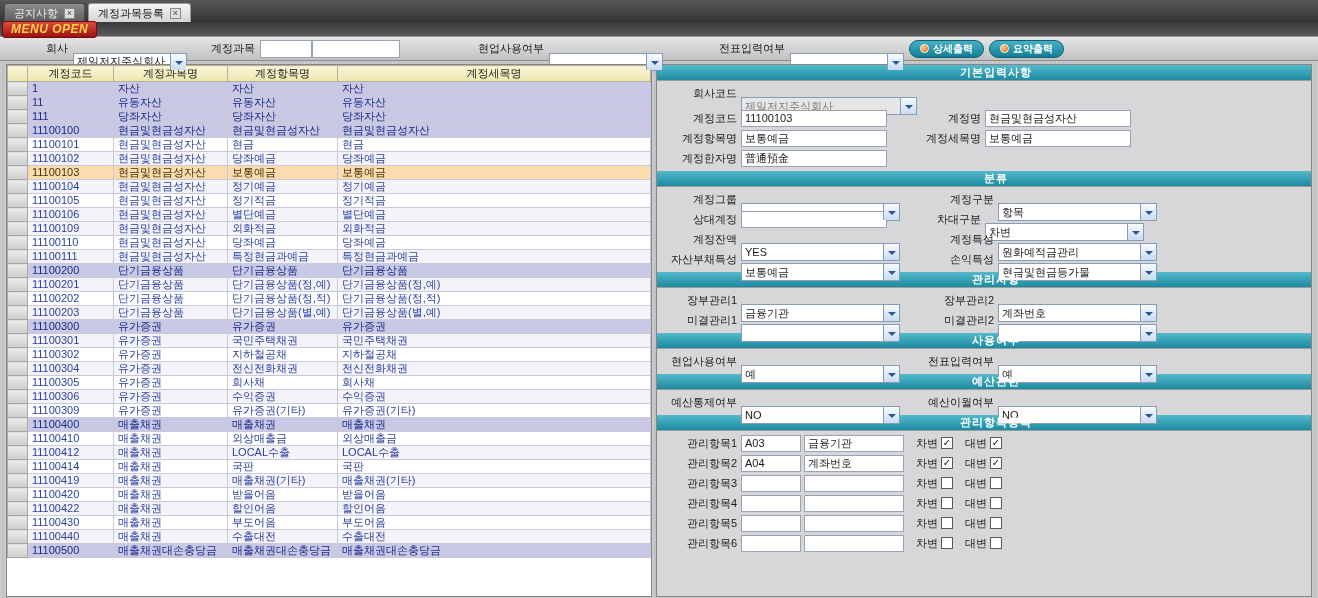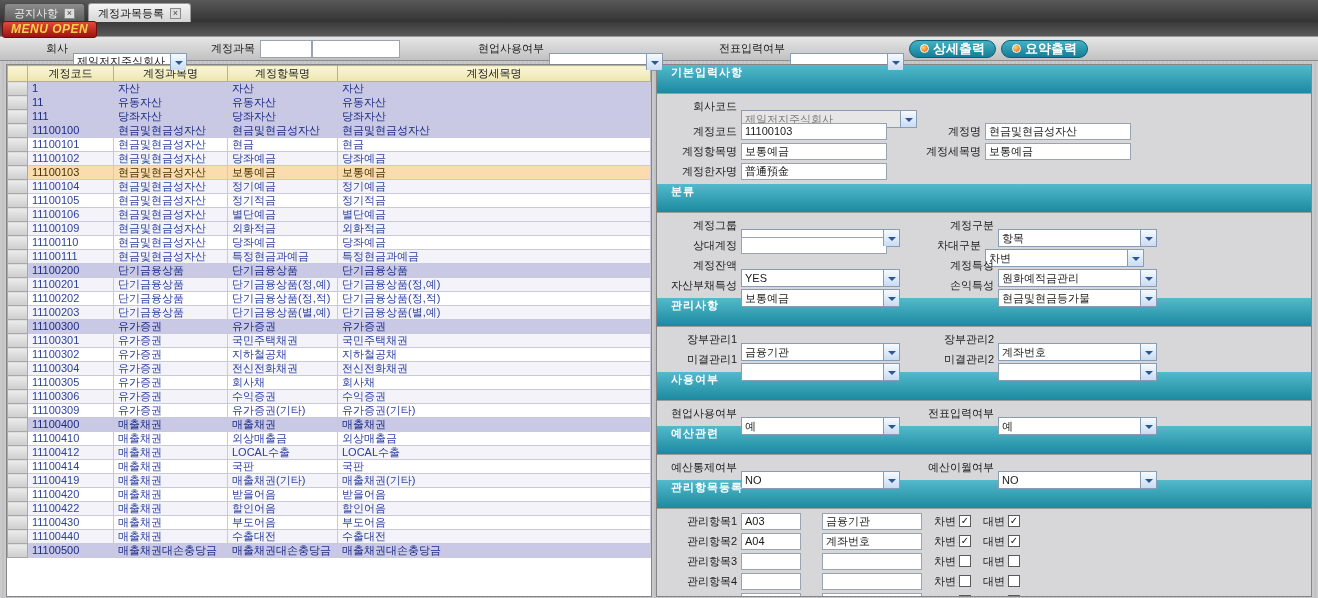--- a/index.html
+++ b/index.html
@@ -26,43 +26,43 @@
   .flab { color:#1a1a1a; margin:0 5px; white-space:nowrap; }
   .tin { height:18px; border:1px solid #9aa4b0; background:#fff; padding:0 3px; font-size:11px; font-family:inherit; }
   
   .fsel { height:18px; border:1px solid #8a9cb2; background:#fff; display:flex; align-items:center;margin-top:26px; }
   .fsel .sval { flex:1; padding-left:3px; color:#1a1a1a; white-space:nowrap; overflow:hidden; }
   .fsel .sarrow { width:16px; align-self:stretch; border-left:1px solid #8a9cb2; background:linear-gradient(#f6fafe,#c9dcf3); position:relative; }
   .fsel .sarrow::after { content:''; position:absolute; left:4px; top:7px; border:4px solid transparent; border-top-color:#2b5797; }
   .fsel.dis { background:#e6e6e6; } .fsel.dis .sval { color:#7c7c7c; }
   .outbtn { display:flex; align-items:center; gap:4px; height:18px; padding:0 10px; margin-left:5px;
     background:linear-gradient(#46b0c4,#147e96); border:1px solid #0c novel6073; border:1px solid #0c6073; border-radius:9px;
-    color:#fff; font-weight:bold; font-size:13px; }
+    color:#fff; font-weight:bold; font-size:10px; }
   .outbtn .dot { width:9px; height:9px; border-radius:50%; background:radial-gradient(circle at 35% 35%, #ffd27a, #e65300); border:1px solid #fff; }
   
   .content { display:flex; gap:4px; padding:3px 6px 0; height:536px; }
   .grid-wrap { width:646px; border:1px solid #868686; background:#fff; overflow:hidden; }
   table.grid { width:100%; border-collapse:collapse; table-layout:fixed; font-size:11px; }
   table.grid th { background:linear-gradient(#faf6d8,#ece5ad); border:1px solid #b4b09a; height:16px; font-weight:normal; color:#1a1a1a; padding:0; }
   table.grid td { border:1px solid #c9c9da; height:13.6px; line-height:13px; padding:0 4px; color:#2b3f9e; white-space:nowrap; overflow:hidden; }
   table.grid td.rowhdr { background:linear-gradient(#ececec,#cdcdcd); border:1px solid #a8a8a8; padding:0; }
   tr.alt td { background:#f3f3f9; }
   tr.grp td { background:#c9c9e6; color:#1b2a86; }
   tr.sel td { background:#fbdcae; color:#473000; }
   tr.grp td.rowhdr, tr.sel td.rowhdr, tr.alt td.rowhdr { background:linear-gradient(#ececec,#cdcdcd); }
   
   .panel { flex:1; border:1px solid #868686; background:#d7d7d9; overflow:hidden; }
-  .sec-hdr { height:29px; line-height:15px; background:linear-gradient(#54b9cb,#1b8aa0); color:#fff; font-weight:bold; padding-left:14px; letter-spacing:1px; border-bottom:1px solid #9c9c9c; }
+  .sec-hdr { height:16px; line-height:15px; background:linear-gradient(#54b9cb,#1b8aa0); color:#fff; font-weight:bold; padding-left:24px; letter-spacing:1px; border-bottom:1px solid #9c9c9c;text-align:center; }
   .sec-body { padding:2px 0 3px; }
   .frow { display:flex; align-items:center; height:20px; padding-left:2px; }
   .flabel { width:78px; text-align:right; color:#1a1a1a; margin-right:4px; flex-shrink:0; white-space:nowrap; }
   .flabel.l2 { width:86px; margin-left:8px; }
   .fin { width:146px; height:17px; border:1px solid #9aa4b0; background:#fff; padding:0 3px; font-size:11px; font-family:inherit; color:#1a1a1a; }
   .panel .fsel { width:159px; } .panel .fsel.wide { width:176px; }
-  .item-row .code-in { width:60px; margin-right:21px; }
+  .item-row .code-in { width:60px; margin-right:3px; }
   .item-row .name-in { width:100px; }
   .cb-label { margin-left:12px; color:#1a1a1a; }
   .cb { width:12px; height:12px; border:1px solid #5a5a5a; background:#fff; margin-left:3px; display:inline-flex; align-items:center; justify-content:center; font-size:10px; line-height:10px; color:#111; }
 </style>
 </head>
 <body>
 
 <div class="tabbar">
   <div class="tab inactive">
     <span>공지사항</span>

